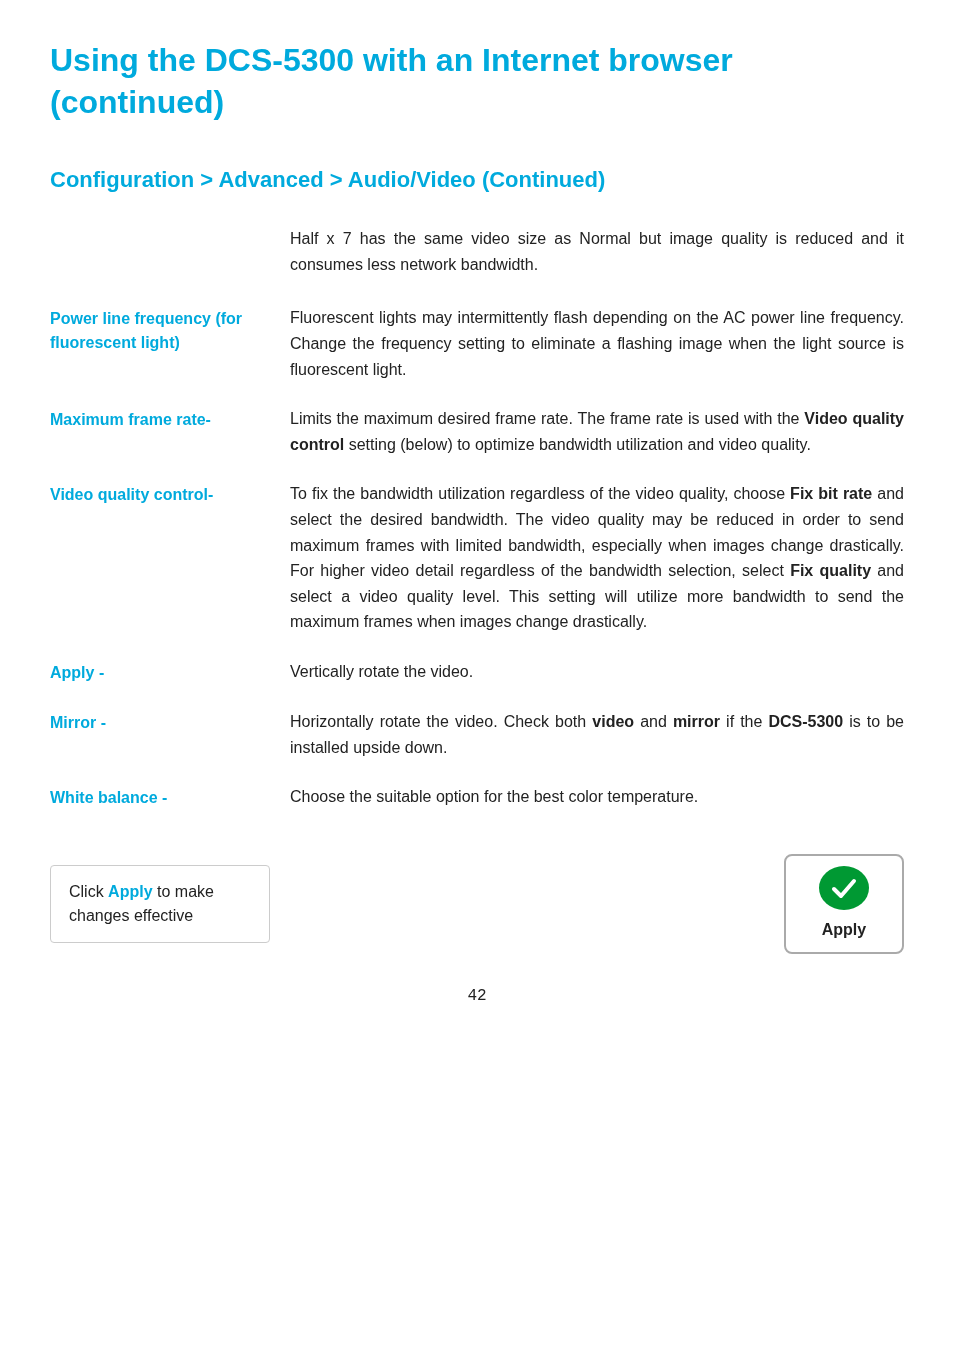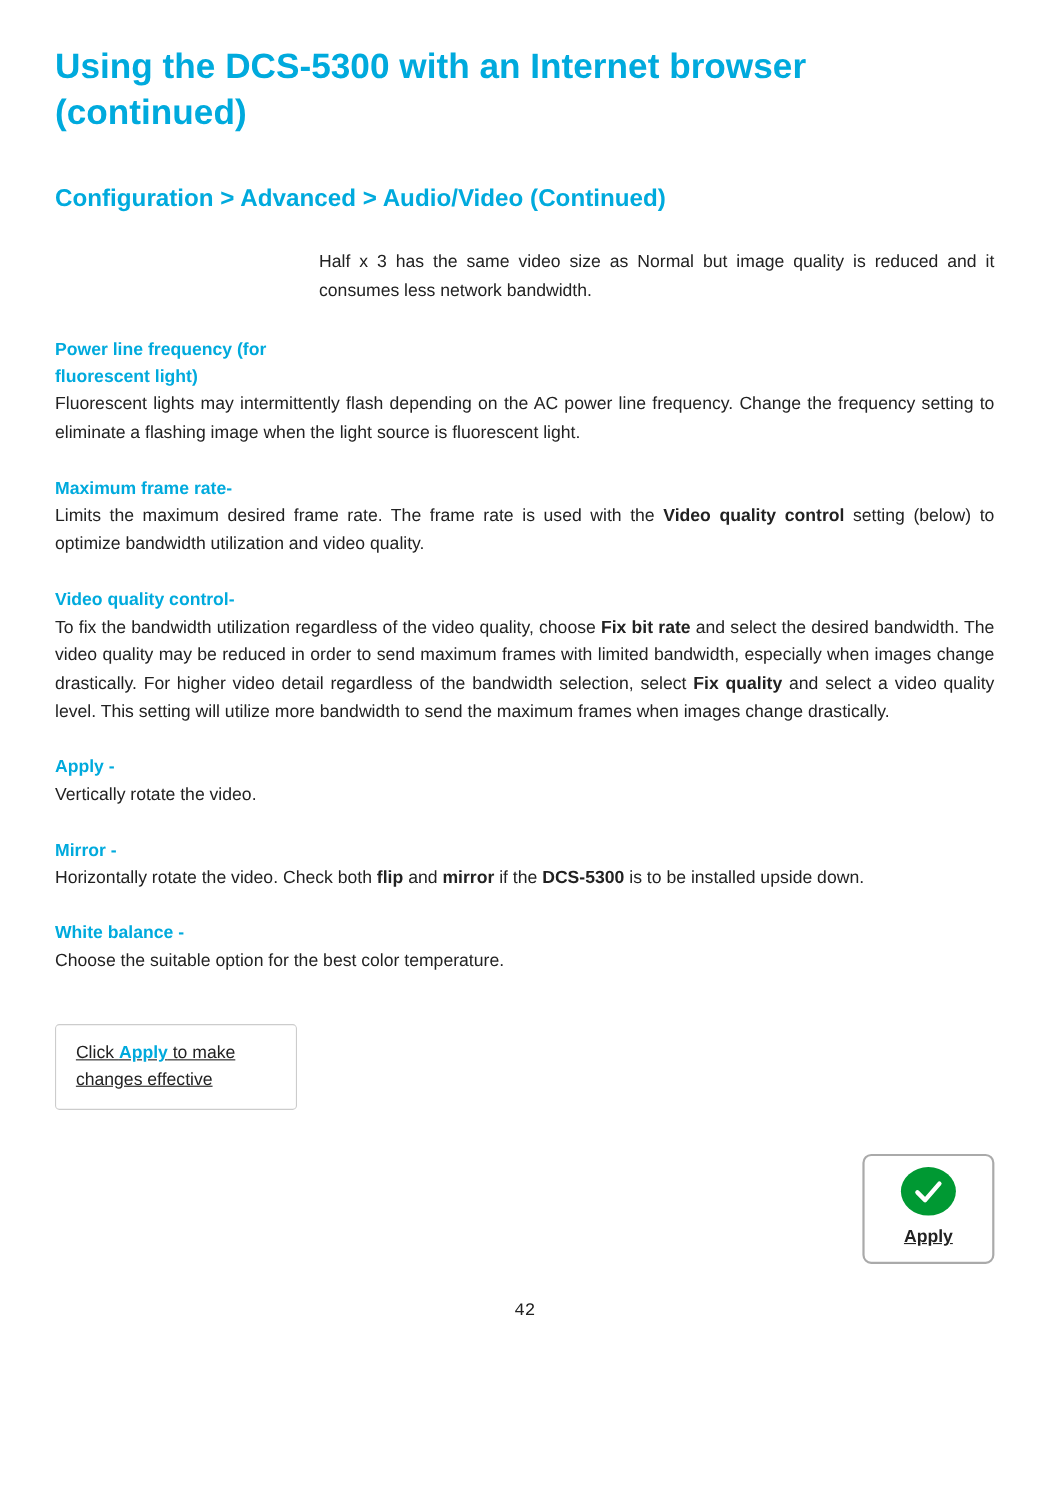--- a/index.html
+++ b/index.html
@@ -35,21 +35,20 @@
     }
 
     .content-section {
       display: flex;
       flex-direction: column;
       gap: 0;
     }
 
     .entry {
       display: flex;
-      flex-direction: column;
       margin-bottom: 24px;
     }
 
     .entry-label {
       width: 240px;
       min-width: 240px;
       font-weight: bold;
       color: #00aadd;
       font-size: 16px;
       padding-right: 20px;
@@ -71,25 +70,24 @@
     .intro-text {
       margin-left: 240px;
       margin-bottom: 28px;
       font-size: 16px;
       text-align: justify;
       line-height: 1.6;
     }
 
     .bottom-section {
       display: flex;
-      flex-direction: column;
-      align-items: flex-start;
+      flex-direction: row;
+      align-items: center;
       margin-top: 20px;
       gap: 20px;
-      text-decoration: underline;
     }
 
     .click-apply-box {
       border: 1px solid #cccccc;
       border-radius: 4px;
       padding: 14px 18px;
       font-size: 16px;
       color: #222222;
       width: 220px;
       line-height: 1.5;
@@ -144,21 +142,21 @@
     }
   </style>
 </head>
 <body>
 
 <h1 class="page-title">Using the DCS-5300 with an Internet browser (continued)</h1>
 
 <h2 class="section-header">Configuration &gt; Advanced &gt; Audio/Video (Continued)</h2>
 
 <div class="intro-text">
-  <span class="bold">Half x 3</span><span> has the same video size as </span><span class="bold">Normal</span><span> but image quality is reduced and it consumes less network bandwidth.</span>
+  <span class="bold">Half x 7</span><span> has the same video size as </span><span class="bold">Normal</span><span> but image quality is reduced and it consumes less network bandwidth.</span>
 </div>
 
 <div class="content-section">
 
   <div class="entry">
     <div class="entry-label">Power line frequency (for fluorescent light)</div>
     <div class="entry-desc">Fluorescent lights may intermittently flash depending on the AC power line frequency. Change the frequency setting to eliminate a flashing image when the light source is fluorescent light.</div>
   </div>
 
   <div class="entry">
@@ -176,21 +174,21 @@
   </div>
 
   <div class="entry">
     <div class="entry-label">Apply -</div>
     <div class="entry-desc">Vertically rotate the video.</div>
   </div>
 
   <div class="entry">
     <div class="entry-label">Mirror -</div>
     <div class="entry-desc">
-      <span>Horizontally rotate the video. Check both </span><span class="bold">flip</span><span> and </span><span class="bold">mirror</span><span> if the </span><span class="bold">DCS-5300</span><span> is to be installed upside down.</span>
+      <span>Horizontally rotate the video. Check both </span><span class="bold">video</span><span> and </span><span class="bold">mirror</span><span> if the </span><span class="bold">DCS-5300</span><span> is to be installed upside down.</span>
     </div>
   </div>
 
   <div class="entry">
     <div class="entry-label">White balance -</div>
     <div class="entry-desc">Choose the suitable option for the best color temperature.</div>
   </div>
 
 </div>
 

